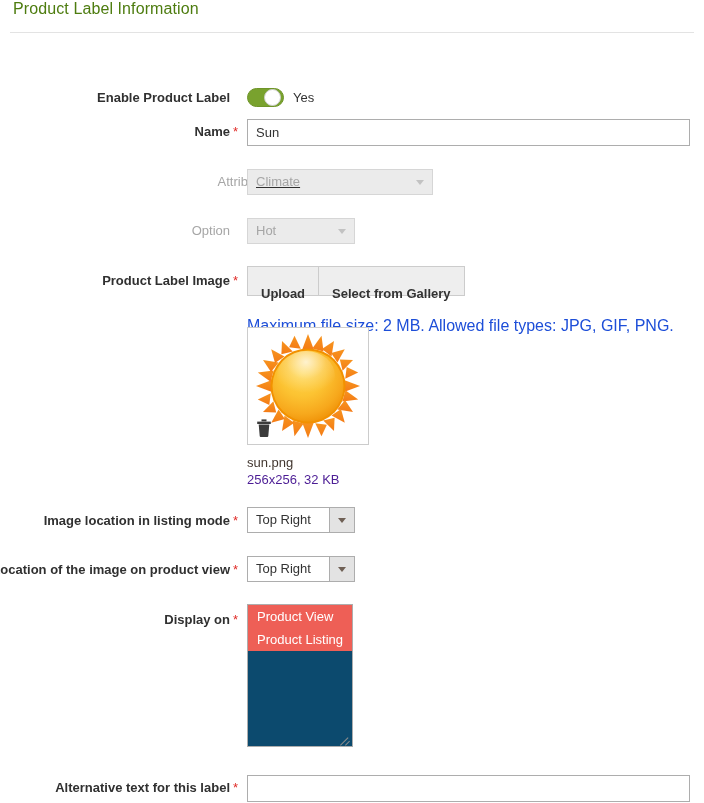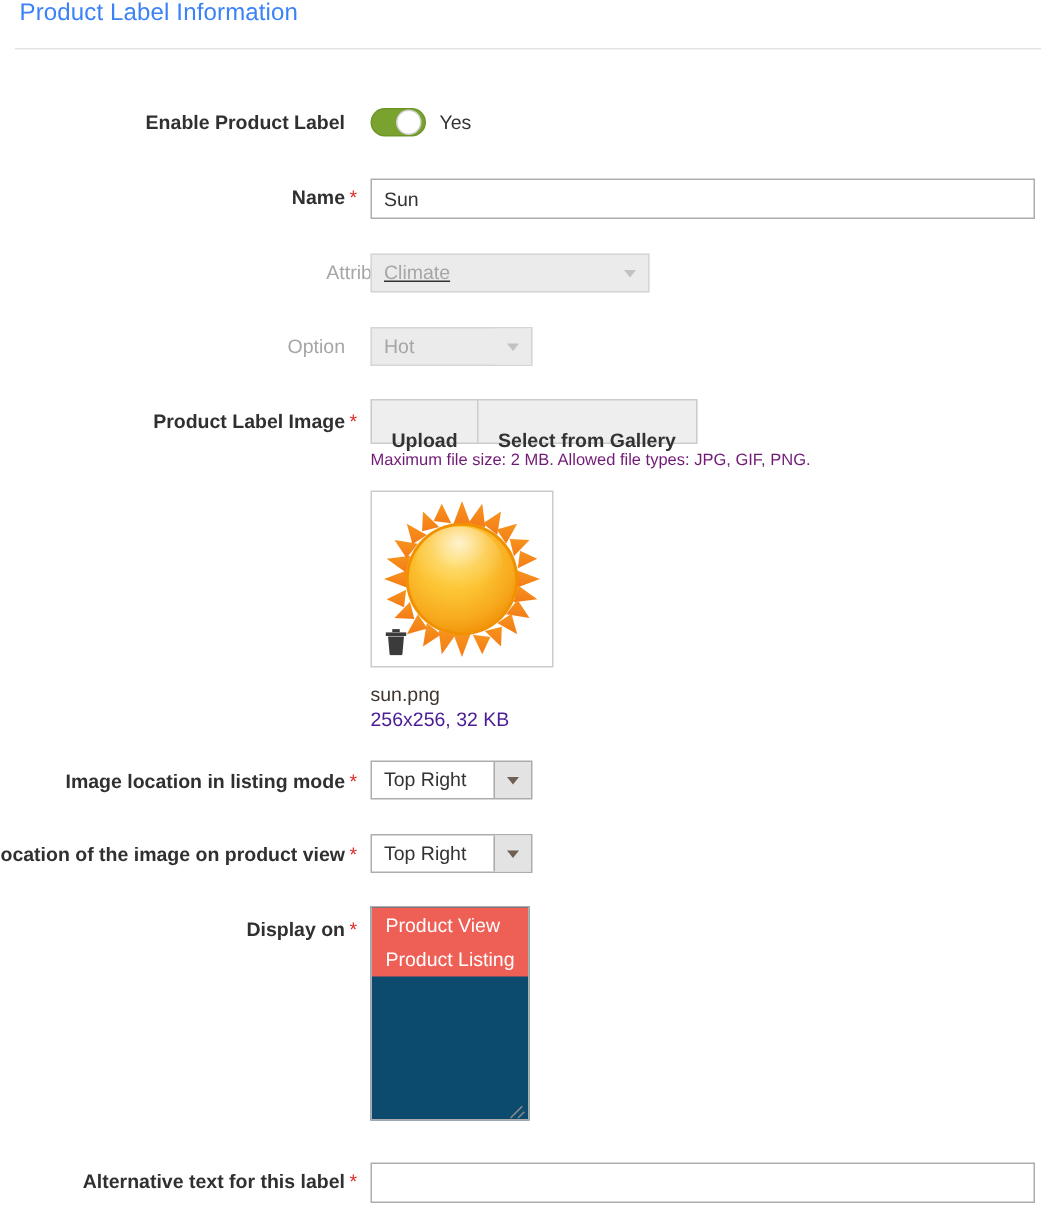--- a/index.html
+++ b/index.html
@@ -23,21 +23,21 @@
     top: 0;
     width: 704px;
     height: 35px;
   }
   .section-title {
     position: absolute;
     left: 13px;
     top: 0px;
     font-size: 16px;
     font-weight: 400;
-    color: #3b82f6;
+    color: #4d7c0f;
     letter-spacing: 0.1px;
   }
   .section-rule {
     position: absolute;
     left: 10px;
     top: 32px;
     width: 684px;
     height: 1px;
     background: #e3e3e3;
   }
@@ -187,23 +187,24 @@
     color: #333333;
     padding: 14px 13px;
     line-height: 26px;
     cursor: pointer;
     white-space: nowrap;
   }
   .btn + .btn { margin-left: -1px; }
 
   .note {
     position: absolute;
-    font-size: 11px;
-    color: #701a75;
-    white-space: nowrap;
+    font-size: 16px;
+    color: #1d4ed8;
+    white-space: nowrap;
+    margin-top: 16px;
   }
 
   
   .img-box {
     position: absolute;
     box-sizing: border-box;
     width: 122px;
     height: 118px;
     border: 1px solid #cccccc;
     background: #ffffff;
@@ -272,21 +273,21 @@
   .resize-grip::after  { width: 6px;  left: 5px; top: 10px; }
 </style>
 </head>
 <body>
 
 <div class="section-header">
   <div class="section-title">Product Label Information</div>
   <div class="section-rule"></div>
 </div>
 
-<div class="row" style="top:72px;height:20px;">
+<div class="row" style="top:88px;height:20px;">
   <div class="lbl" style="top:2px;">Enable Product Label</div>
   <div class="toggle-wrap">
     <div class="toggle">
       <div class="knob"></div>
     </div>
     <span class="toggle-text">Yes</span>
   </div>
 </div>
 
 <div class="row" style="top:119px;height:28px;">

